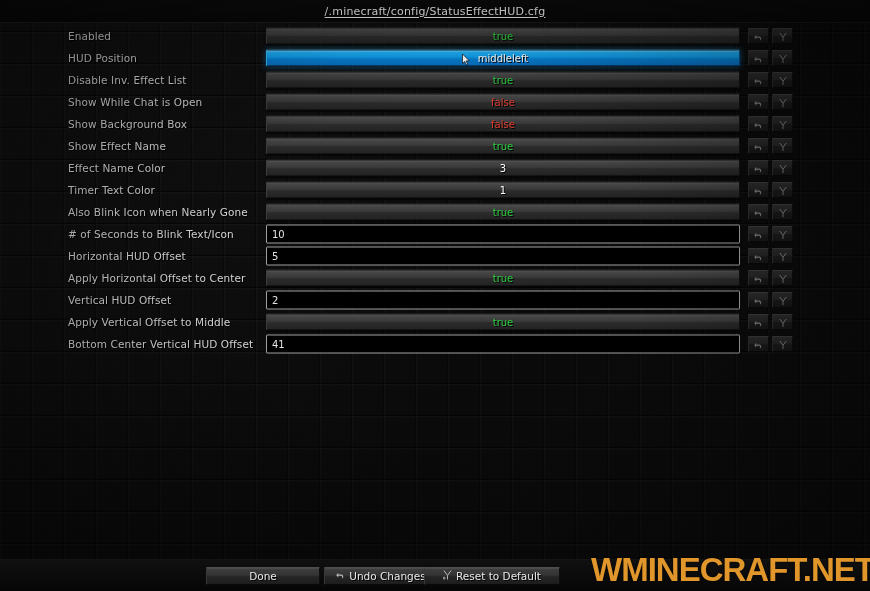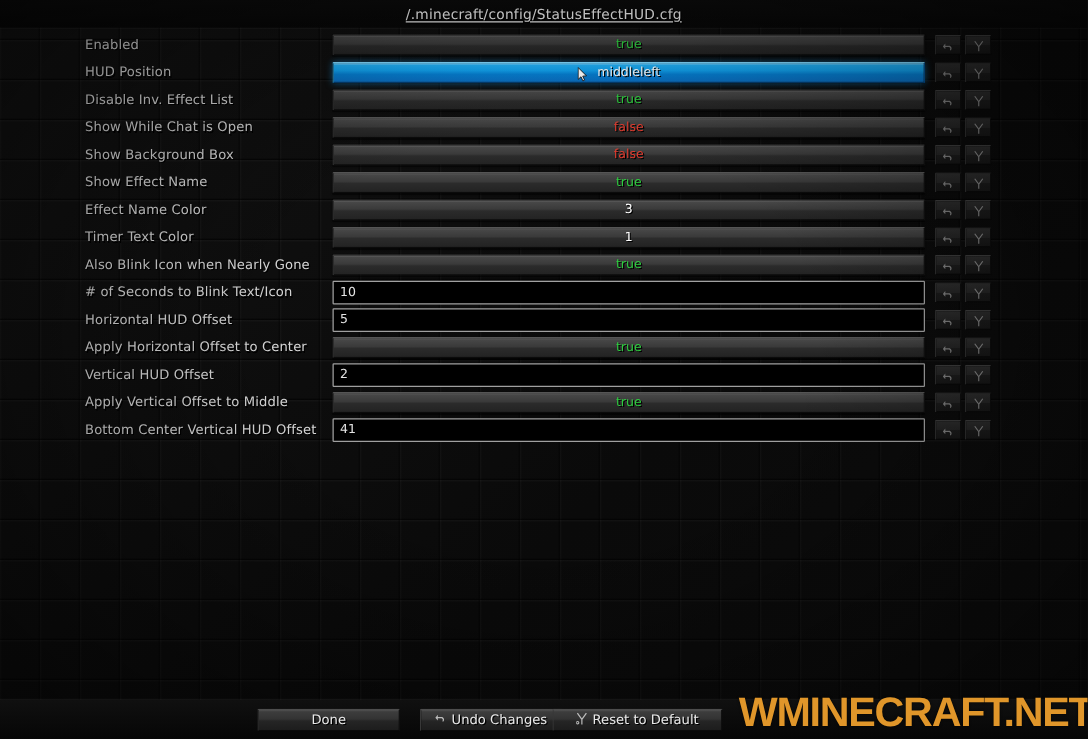--- a/index.html
+++ b/index.html
@@ -130,22 +130,22 @@
     border-top:1px solid #4d4d4d;
     border-left:1px solid #383838;
     border-right:1px solid #0f0f0f;
     border-bottom:1px solid #0a0a0a;
     display:flex; align-items:center; justify-content:center; gap:4px;
     font-size:10.5px; color:#e9e9e9; text-shadow:1px 1px 0 #000;
     border-radius:1px;
     box-shadow:inset 0 1px 0 rgba(255,255,255,.07);
   }
   #btn-done  { left:206px; width:114px; }
-  #btn-undo  { left:336px; width:114px;align-items:center; }
-  #btn-reset { left:442px; width:136px; }
+  #btn-undo  { left:324px; width:114px;align-items:center; }
+  #btn-reset { left:424px; width:136px; }
   .bbtn svg{ opacity:.8; flex:0 0 auto; }
 
   
   #watermark{
     position:absolute; left:548px; bottom:2px;
     font-family:"Liberation Sans", sans-serif;
     font-weight:bold; font-size:33px; letter-spacing:-1px;
     color:#e0962a;
     text-shadow:0 0 2px rgba(0,0,0,.8);
     white-space:nowrap;

